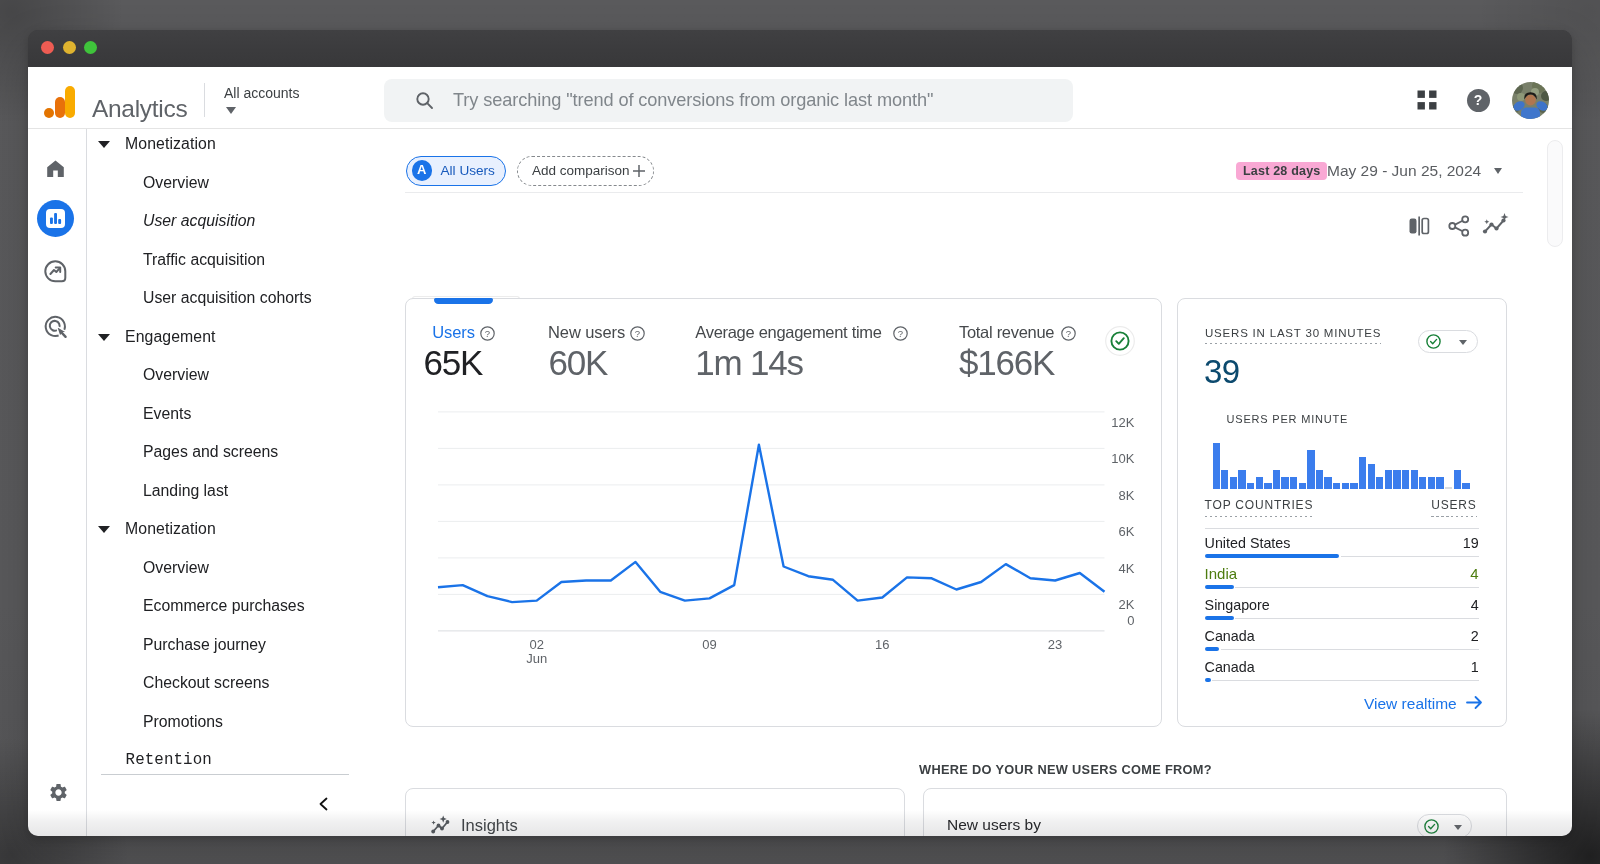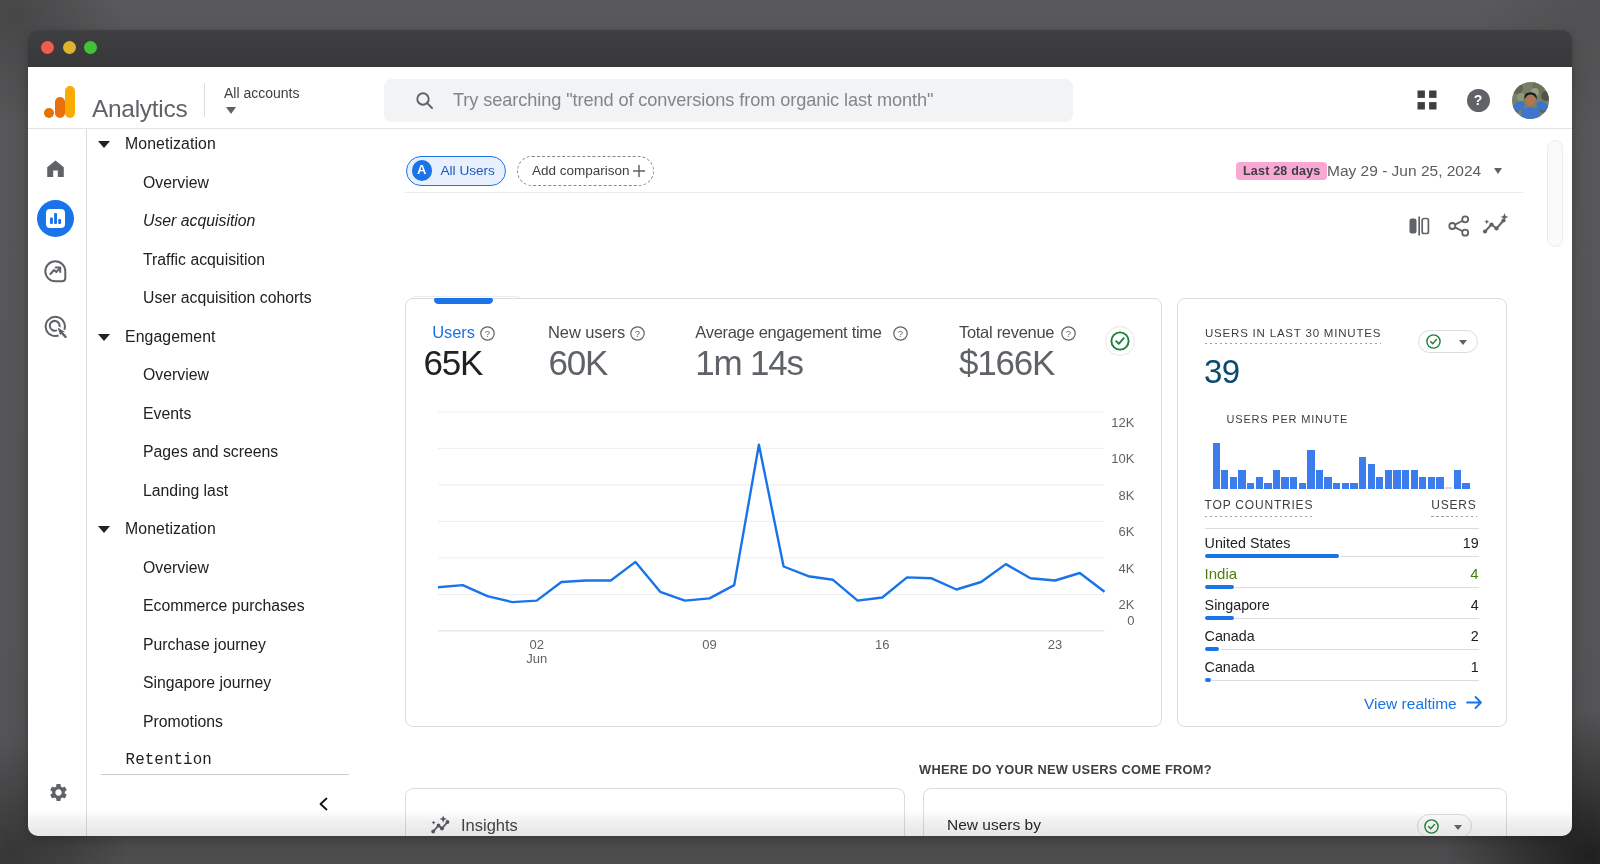--- a/index.html
+++ b/index.html
@@ -137,21 +137,21 @@
         <div class="nav-h" style="top:197.5px;">Engagement</div>
     <div class="nav-i" style="top:236px;">Overview</div>
     <div class="nav-i" style="top:274.5px;">Events</div>
     <div class="nav-i" style="top:313px;">Pages and screens</div>
     <div class="nav-i" style="top:351.5px;">Landing last</div>
     <div class="nav-arrow" style="top:397px;"></div>
         <div class="nav-h" style="top:390px;">Monetization</div>
     <div class="nav-i" style="top:428.5px;">Overview</div>
     <div class="nav-i" style="top:467px;">Ecommerce purchases</div>
     <div class="nav-i" style="top:505.5px;">Purchase journey</div>
-    <div class="nav-i" style="top:544px;">Singapore journey</div>
+    <div class="nav-i" style="top:544px;">Checkout screens</div>
     <div class="nav-i" style="top:582.5px;">Promotions</div>
     <div class="nav-h" style="top:621px;left:38.6px;font-family:Liberation Mono, monospace;">Retention</div>
     <div id="nav-divider"></div>
     <svg class="abs" style="left:230px;top:668px;" width="14" height="14" viewBox="0 0 14 14">
           <path d="M9.5,1.5 L3.5,7 L9.5,12.5" fill="none" stroke="#111" stroke-width="1.8" stroke-linecap="round" stroke-linejoin="round"></path>
         </svg>
   </div>
   <div id="bottomfade" style="position:absolute;left:0;bottom:0;width:100%;height:26px;background:linear-gradient(rgba(120,120,125,0) 0%,rgba(95,95,100,0.09) 45%,rgba(88,88,93,0.15) 100%);z-index:50;"></div>
   <div id="main">
 

